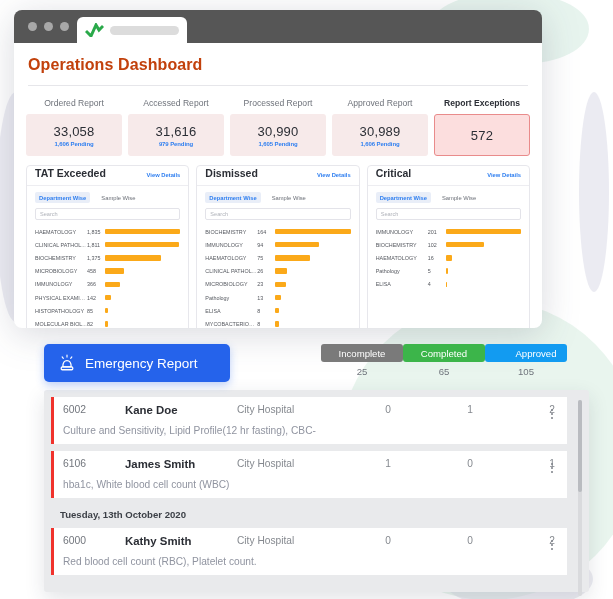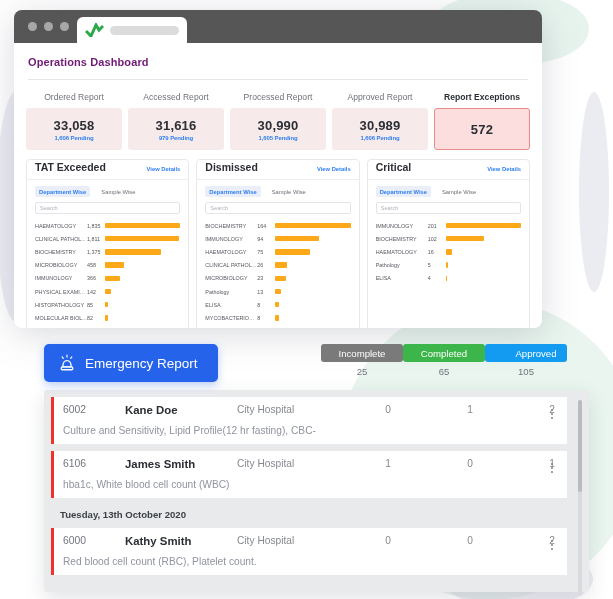--- a/index.html
+++ b/index.html
@@ -48,39 +48,39 @@
   .tab {
     position:absolute; left:63px; bottom:0; width:110px; height:26px;
     background:#fff; border-radius:6px 6px 0 0;
     display:flex; align-items:center; gap:6px; padding:0 8px;
   }
   .tab-logo { width:19px; height:14px; flex:0 0 auto; }
   .tab-ghost { flex:1; height:9px; background:#dcdcdc; border-radius:5px; }
 
   .win-body { background:#fff; border-radius:0 0 8px 8px; height:285px; overflow:hidden; }
   .dash-title {
-    font-size:11px; font-weight:bold; color:#701a75;
+    font-size:16px; font-weight:bold; color:#c2410c;
     padding:13px 0 11px 14px; letter-spacing:.1px;
   }
   .hr { height:1px; background:#e6e6ea; margin:0 14px; }
 
   
   .kpis { display:flex; padding:6px 12px 0 12px; gap:6px; }
   .kpi { flex:1; }
   .kpi-label {
     text-align:center; font-size:8.6px; color:#6e727a; padding:6px 0 6px;
     white-space:nowrap;
   }
   .kpi.exception .kpi-label { font-weight:bold; color:#2c2f36; }
   .kpi-box {
     background:#f7eaea; border-radius:3px; height:42px;
     display:flex; flex-direction:column; align-items:center; justify-content:center; gap:2px;
   }
   .kpi.exception .kpi-box { background:#fcdede; border:1px solid #e98b8b; }
-  .kpi-value { font-size:13px; font-weight:bold; color:#2b2e35; letter-spacing:.2px; }
+  .kpi-value { font-size:13px; font-weight:normal; color:#2b2e35; letter-spacing:.2px; }
   .kpi-pending { font-size:6px; font-weight:bold; color:#2f7ff0; letter-spacing:-.1px; }
 
   
   .panels { display:flex; gap:7px; padding:9px 12px 0 12px; }
   .panel {
     flex:1; background:#fff; border:1px solid #e7e7ec; border-radius:4px;
     padding:1px 8px 8px; min-height:180px;
   }
   .panel-head { display:flex; align-items:baseline; justify-content:space-between; }
   .panel-title { font-size:10.5px; font-weight:bold; color:#2b2e35; }
@@ -106,21 +106,21 @@
   .btrack { flex:1; height:13.2px; display:flex; align-items:center; }
   .bbar { height:5.4px; background:#fba919; border-radius:1px; }
 
   
   .emerg {
     position:absolute; left:44px; top:344px; width:545px; z-index:3;
   }
   .emerg-top { display:flex; align-items:flex-start; height:46px; }
   .emerg-badge {
     background:#2563eb; color:#fff; border-radius:5px;
-    height:38px; display:flex; align-items:center; gap:9px; padding:0 20px 0 14px;
+    height:38px; display:flex; align-items:center; gap:9px; padding:0 32px 0 14px;
     box-shadow:0 3px 9px rgba(37,99,235,.30);
   }
   .emerg-badge-label { font-size:13.5px; }
   .siren { width:18px; height:18px; flex:0 0 auto; }
   .stat-group { display:flex; gap:0; margin-left:auto; padding-right:22px; }
   .stat { width:82px; text-align:center; }
   .chip {
     height:18px; border-radius:3px; color:#fff; font-size:9.6px;
     display:flex; align-items:center; justify-content:center;
   }

